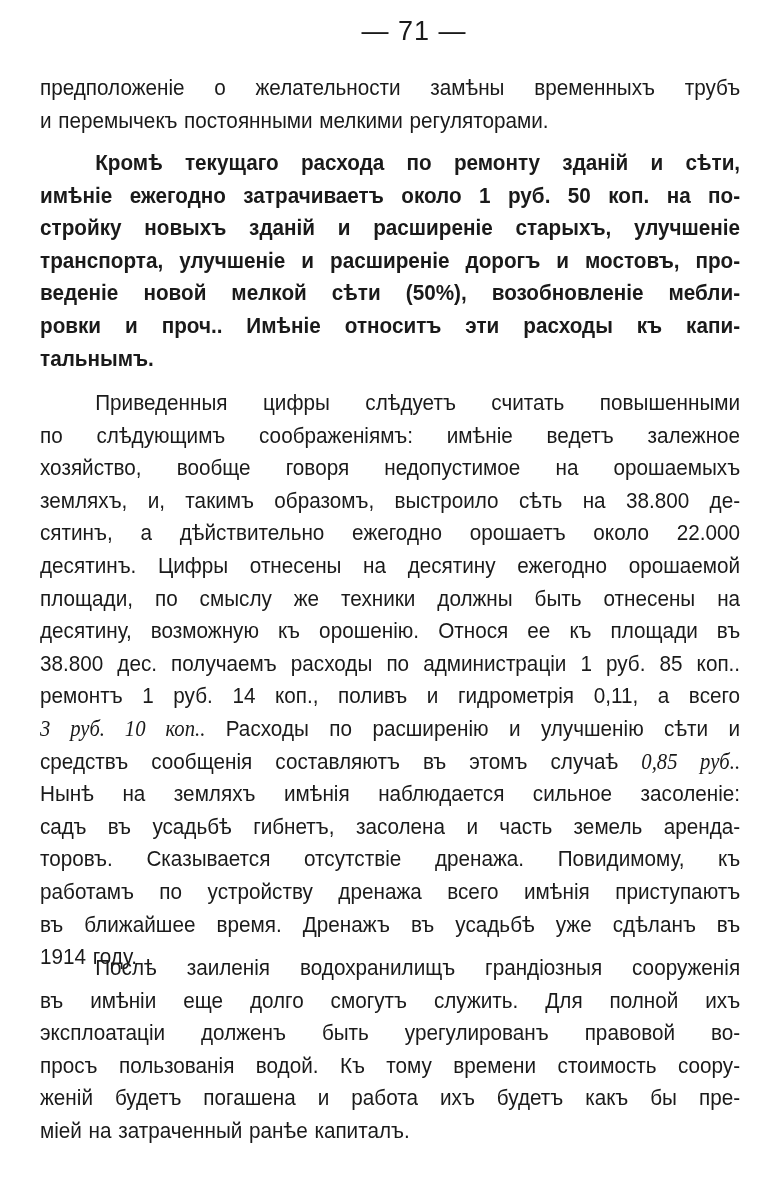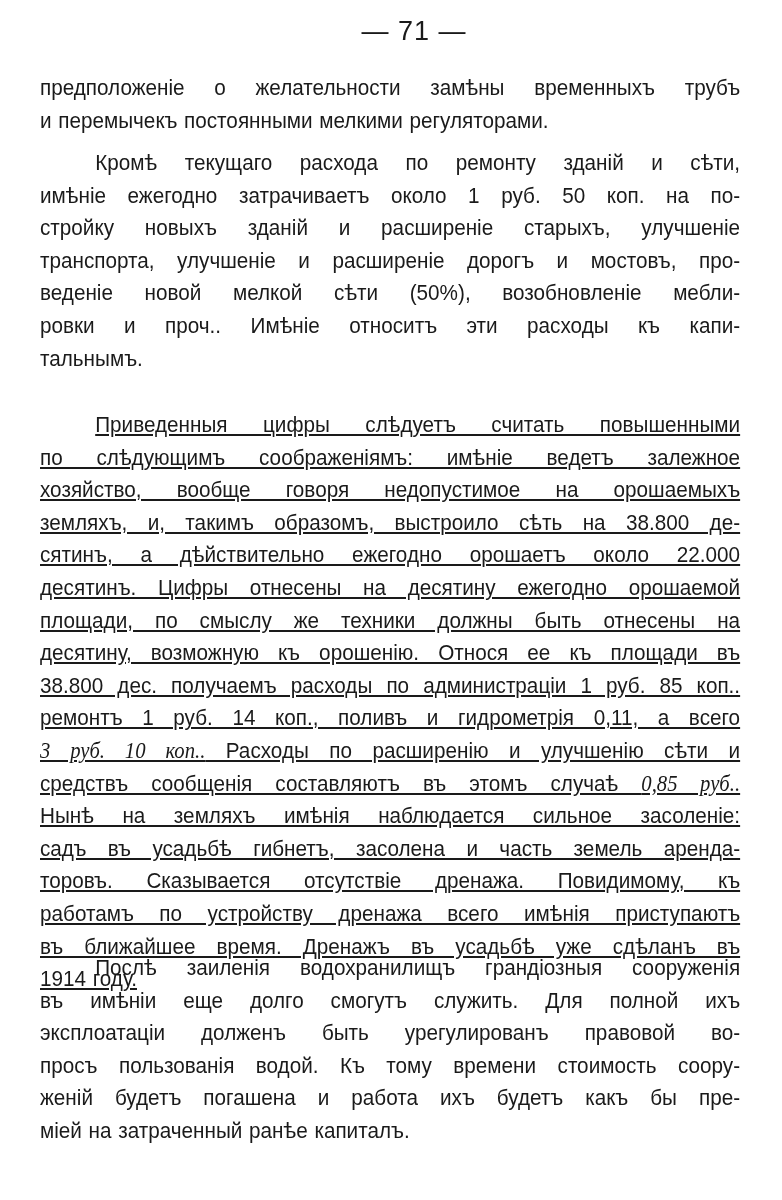--- a/index.html
+++ b/index.html
@@ -18,31 +18,31 @@
 </head>
 <body>
 
 <div class="page-num">— 71 —</div>
 
 <div class="para" style="top:72px;">
   <div class="line">предположеніе о желательности замѣны временныхъ трубъ</div>
   <div class="line last">и перемычекъ постоянными мелкими регуляторами.</div>
 </div>
 
-<div class="para" style="top:147px;">
+<div class="para" style="top:147px;font-weight:bold;">
   <div class="line indent">Кромѣ текущаго расхода по ремонту зданій и сѣти,</div>
   <div class="line">имѣніе ежегодно затрачиваетъ около 1 руб. 50 коп. на по-</div>
   <div class="line">стройку новыхъ зданій и расширеніе старыхъ, улучшеніе</div>
   <div class="line">транспорта, улучшеніе и расширеніе дорогъ и мостовъ, про-</div>
   <div class="line">веденіе новой мелкой сѣти (50%), возобновленіе мебли-</div>
   <div class="line">ровки и проч.. Имѣніе относитъ эти расходы къ капи-</div>
   <div class="line last">тальнымъ.</div>
 </div>
 
-<div class="para" style="top:409px;text-decoration:underline;">
+<div class="para" style="top:387px;">
   <div class="line indent">Приведенныя цифры слѣдуетъ считать повышенными</div>
   <div class="line">по слѣдующимъ соображеніямъ: имѣніе ведетъ залежное</div>
   <div class="line">хозяйство, вообще говоря недопустимое на орошаемыхъ</div>
   <div class="line">земляхъ, и, такимъ образомъ, выстроило сѣть на 38.800 де-</div>
   <div class="line">сятинъ, а дѣйствительно ежегодно орошаетъ около 22.000</div>
   <div class="line">десятинъ. Цифры отнесены на десятину ежегодно орошаемой</div>
   <div class="line">площади, по смыслу же техники должны быть отнесены на</div>
   <div class="line">десятину, возможную къ орошенію. Относя ее къ площади въ</div>
   <div class="line">38.800 дес. получаемъ расходы по администраціи 1 руб. 85 коп..</div>
   <div class="line">ремонтъ 1 руб. 14 коп., поливъ и гидрометрія 0,11, а всего</div>

